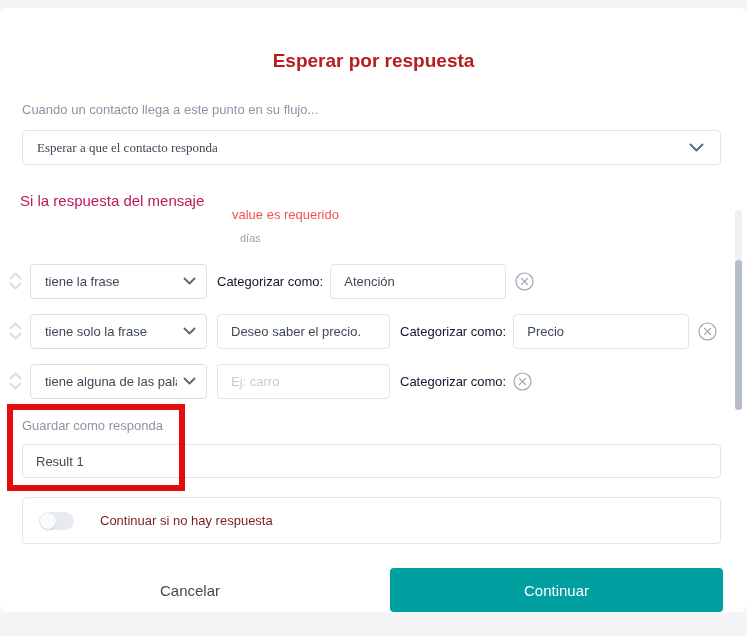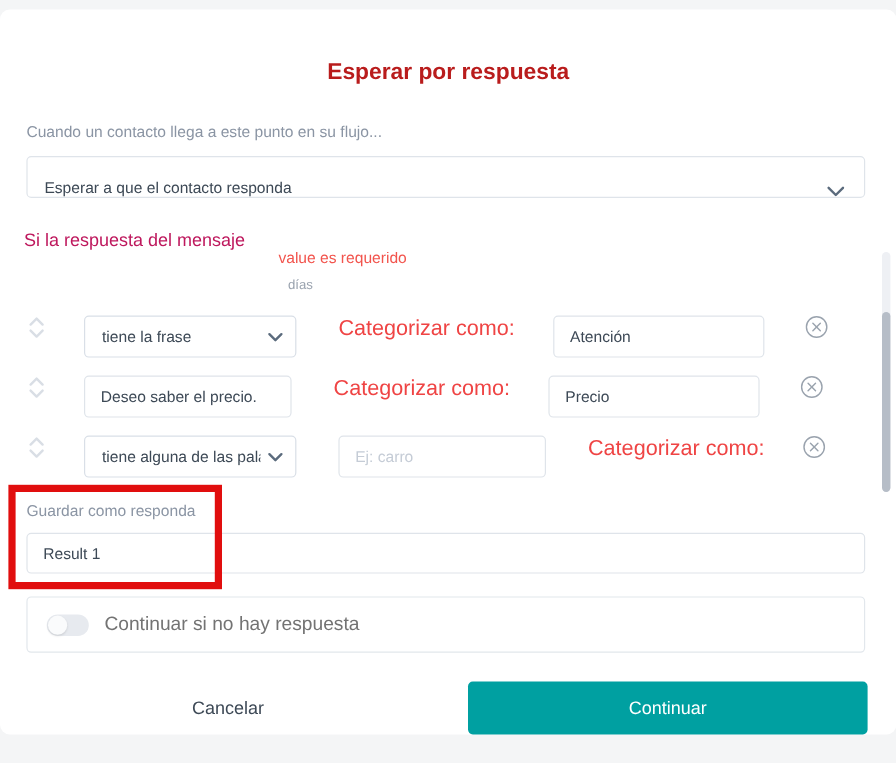--- a/index.html
+++ b/index.html
@@ -18,53 +18,53 @@
     position: absolute; top: 42px; left: 0; width: 100%;
     text-align: center; font-size: 19px; font-weight: bold; color: #b91c1c;
   }
   .when-label {
     position: absolute; left: 22px; top: 94px;
     font-size: 13px; color: #8b95a4;
   }
   .select-box {
     position: absolute; left: 22px; top: 122px; width: 699px; height: 35px;
     border: 1px solid #dfe4ea; border-radius: 4px; background: #fff;
-    display: flex; align-items: flex-end; justify-content: space-between;
-    padding: 0 16px 0 14px; font-size: 13px; color: #3d4956; cursor: pointer;
+    display: flex; align-items: center; justify-content: space-between;
+    padding: 0 16px 0 14px; font-size: 13px; color: #3d4956; cursor: pointer; font-family: Liberation Serif, serif;
   }
   .section-label {
     position: absolute; left: 20px; top: 184px;
     font-size: 15px; color: #be185d;
   }
   .scroll-area {
     position: absolute; left: 0; top: 202px; width: 747px; height: 200px;
     overflow: hidden;
   }
   .error-text { position: absolute; left: 232px; top: -3px; font-size: 13px; color: #f2544d; }
   .days-text  { position: absolute; left: 240px; top: 22px; font-size: 11px; color: #99a2ae; }
   .rows { position: absolute; left: 0; top: 53px; width: 730px;
           display: flex; flex-direction: column; gap: 14px; }
-  .cond-row { display: flex; align-items: flex-start; height: 36px; padding-left: 23px; gap: 25px; }
+  .cond-row { display: flex; align-items: center; height: 36px; padding-left: 8px; }
   .drag { width: 14px; height: 20px; margin-right: 8px; display: flex; flex-direction: column;
           align-items: center; justify-content: center; cursor: grab; }
   .row-select {
     width: 177px; height: 35px; border: 1px solid #d9dfe7; border-radius: 4px;
     background: #fff; display: flex; align-items: center; justify-content: space-between;
     padding: 0 10px 0 14px; margin-right: 10px; font-size: 13px; color: #3d4956;
     cursor: pointer; flex-shrink: 0;
   }
   .row-select .sel-text { white-space: nowrap; overflow: hidden; max-width: 132px; }
   .txt {
     height: 35px; border: 1px solid #dfe4ea; border-radius: 4px; background: #fff;
     padding: 0 13px; font-size: 13px; color: #3d4956;
     font-family: "Liberation Sans", sans-serif; outline: none;
   }
   .txt::placeholder { color: #c5ccd6; opacity: 1; }
   .phrase { width: 173px; margin-right: 10px; }
-  .cat-label { font-size: 18px; color: #ef4444; margin-right: 7px; white-space: nowrap; }
+  .cat-label { font-size: 13px; color: #0f172a; margin-right: 7px; white-space: nowrap; }
   .cat { width: 176px; margin-right: 9px; }
   .remove { width: 19px; height: 19px; cursor: pointer; flex-shrink: 0; display: block; }
   .sb-track {
     position: absolute; right: 5px; top: 0; width: 7px; height: 200px;
     background: #eef0f4; border-radius: 4px;
   }
   .sb-thumb {
     position: absolute; right: 5px; top: 50px; width: 7px; height: 150px;
     background: #b6bdc7; border-radius: 4px; cursor: pointer;
   }
@@ -82,21 +82,21 @@
     display: flex; align-items: center; padding-left: 16px;
   }
   .toggle {
     width: 35px; height: 18px; border-radius: 9px; background: #e7eaef;
     position: relative; cursor: pointer; flex-shrink: 0;
   }
   .knob {
     position: absolute; left: 1px; top: 1px; width: 16px; height: 16px;
     border-radius: 50%; background: #fafbfc; box-shadow: 0 1px 2px rgba(0,0,0,0.12);
   }
-  .toggle-label { margin-left: 13px; font-size: 16px; color: #737373; }
+  .toggle-label { margin-left: 26px; font-size: 13px; color: #7f1d1d; }
   .cancel-btn {
     position: absolute; left: 120px; top: 571px; width: 140px; height: 22px;
     background: none; border: none; font-size: 15px; color: #3d4956;
     font-family: "Liberation Sans", sans-serif; cursor: pointer; text-align: center;
   }
   .confirm-btn {
     position: absolute; left: 390px; top: 560px; width: 333px; height: 44px;
     background: #00a0a1; border: none; border-radius: 4px;
     font-size: 15px; color: #ffffff; font-family: "Liberation Sans", sans-serif;
     cursor: pointer;
@@ -157,20 +157,28 @@
 
   <div class="cond-row">
     <span class="drag">
       <svg width="13" height="8" viewBox="0 0 13 8">
               <polyline points="1.5,6.5 6.5,1.5 11.5,6.5" fill="none" stroke="#d9dee5" stroke-width="2" stroke-linecap="round" stroke-linejoin="round"></polyline>
             </svg>
       <svg width="13" height="8" viewBox="0 0 13 8" style="margin-top:2px">
               <polyline points="1.5,1.5 6.5,6.5 11.5,1.5" fill="none" stroke="#d9dee5" stroke-width="2" stroke-linecap="round" stroke-linejoin="round"></polyline>
             </svg>
     </span>
+    <div class="row-select">
+      <span class="sel-text">tiene solo la frase</span>
+      <span>
+        <svg width="13" height="8" viewBox="0 0 13 8">
+                <polyline points="1.5,1.5 6.5,6.5 11.5,1.5" fill="none" stroke="#5b6b7d" stroke-width="2" stroke-linecap="round" stroke-linejoin="round"></polyline>
+              </svg>
+      </span>
+    </div>
     <input class="txt phrase" placeholder="" value="Deseo saber el precio." style="">
     <span class="cat-label">Categorizar como:</span>
     <input class="txt cat" placeholder="" value="Precio" style="">
     <span class="remove">
       <svg width="19" height="19" viewBox="0 0 19 19">
         <circle cx="9.5" cy="9.5" r="8.5" fill="none" stroke="#9aa3ae" stroke-width="1.2"></circle>
         <line x1="6.4" y1="6.4" x2="12.6" y2="12.6" stroke="#9aa3ae" stroke-width="1.2" stroke-linecap="round"></line>
         <line x1="12.6" y1="6.4" x2="6.4" y2="12.6" stroke="#9aa3ae" stroke-width="1.2" stroke-linecap="round"></line>
       </svg>
     </span>

